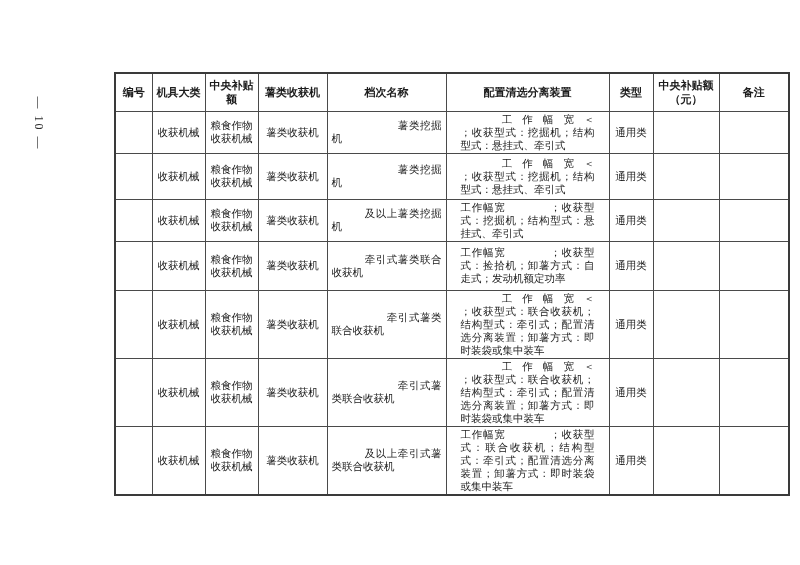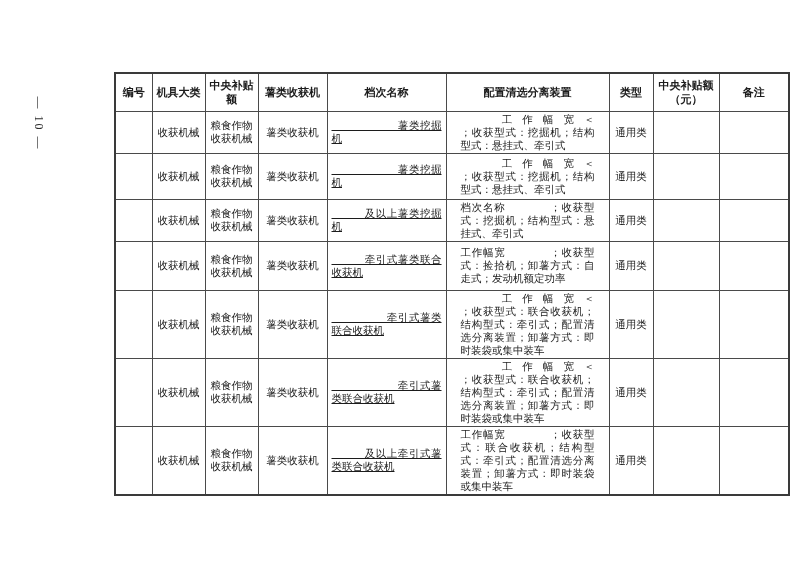--- a/index.html
+++ b/index.html
@@ -57,21 +57,20 @@
     padding: 1px 3px;
   }
   td.c-center {
     text-align: center;
   }
   td.c-grade {
     padding: 1px 4px;
     text-align: justify;
     white-space: pre-wrap;
     word-break: break-all;
-    text-decoration: underline;
   }
   td.c-config {
     padding: 1px 14px;
     text-align: justify;
     white-space: pre-wrap;
     word-break: break-all;
   }
 </style>
 </head>
 <body>
@@ -126,21 +125,21 @@
       <td class="c-center">通用类</td>
       <td class="c-center"></td>
       <td class="c-center"></td>
     </tr>
     <tr style="height:40px">
       <td class="c-center"></td>
       <td class="c-center">收获机械</td>
       <td class="c-center">粮食作物收获机械</td>
       <td class="c-center">薯类收获机</td>
       <td class="c-grade">　　　及以上薯类挖掘机</td>
-      <td class="c-config">档次名称　　　　；收获型式：挖掘机；结构型式：悬挂式、牵引式</td>
+      <td class="c-config">工作幅宽　　　　；收获型式：挖掘机；结构型式：悬挂式、牵引式</td>
       <td class="c-center">通用类</td>
       <td class="c-center"></td>
       <td class="c-center"></td>
     </tr>
     <tr style="height:49px">
       <td class="c-center"></td>
       <td class="c-center">收获机械</td>
       <td class="c-center">粮食作物收获机械</td>
       <td class="c-center">薯类收获机</td>
       <td class="c-grade">　　　牵引式薯类联合收获机</td>

